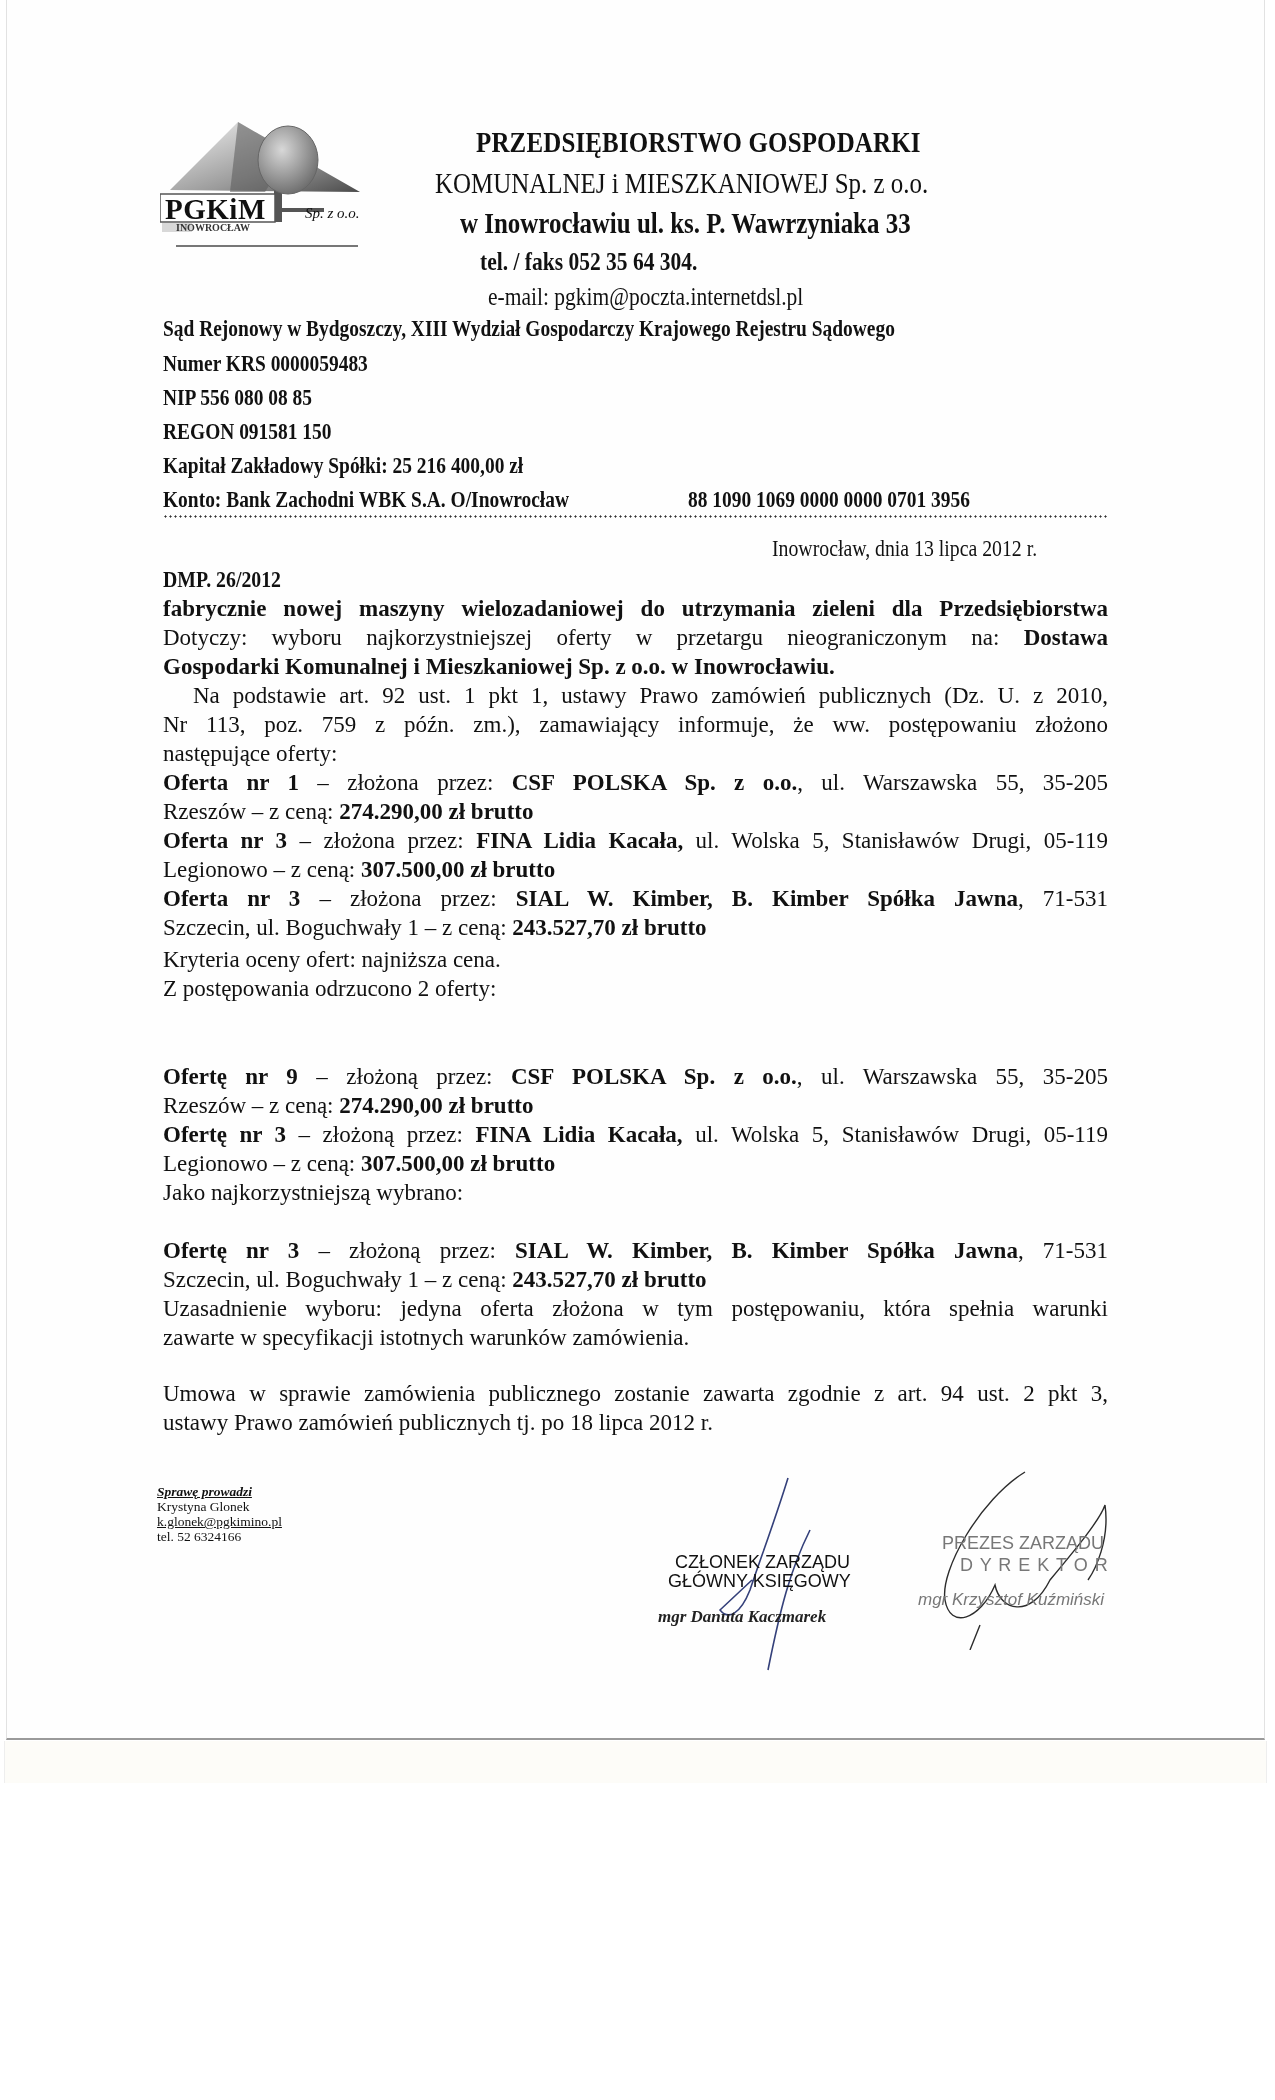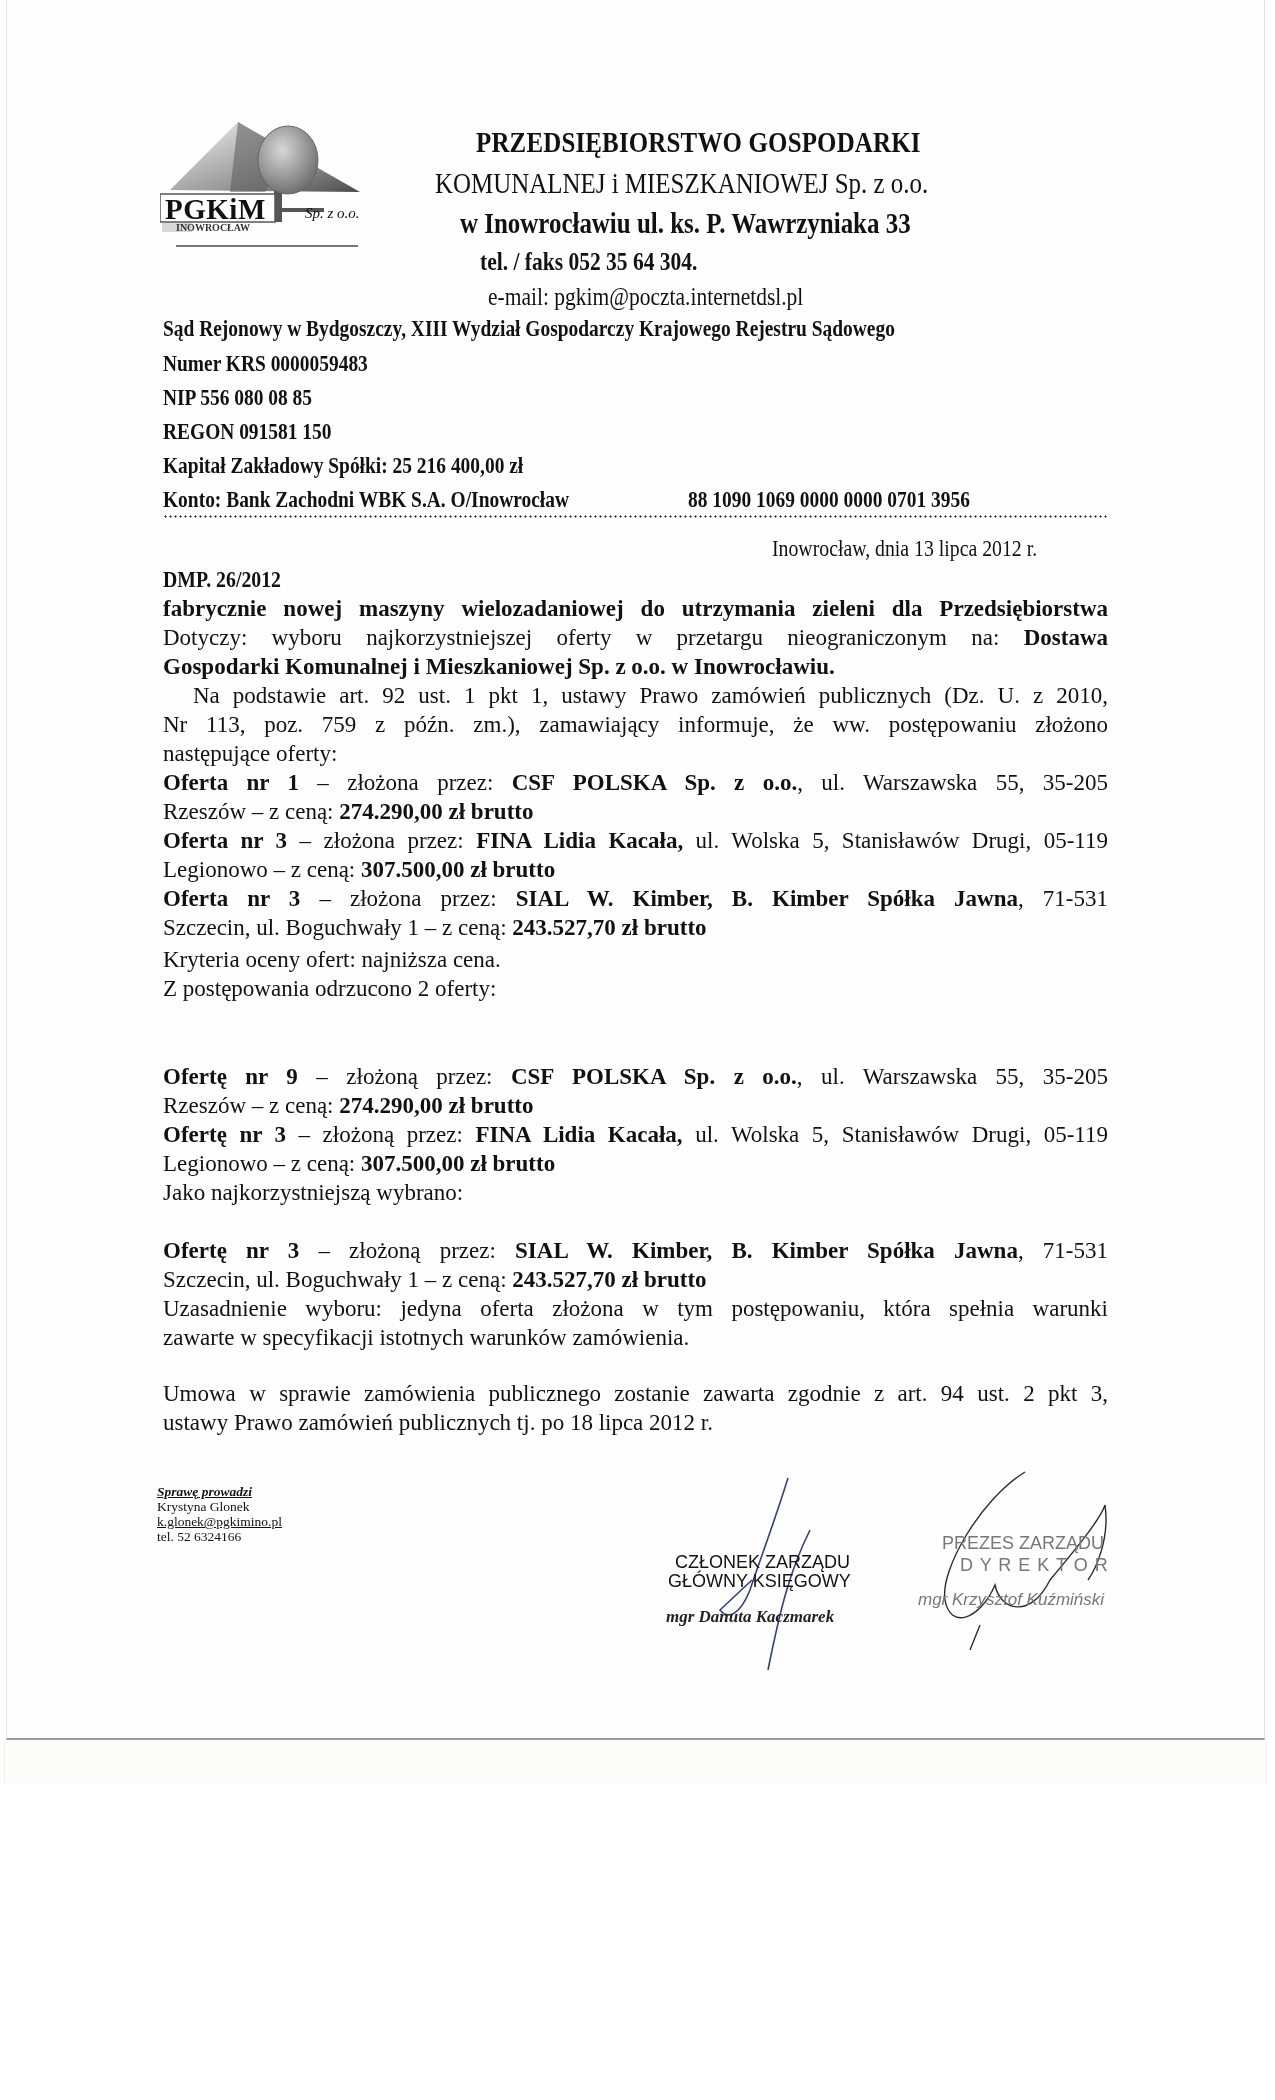--- a/index.html
+++ b/index.html
@@ -155,21 +155,21 @@
   <div class="small" style="text-decoration:underline;">k.glonek@pgkimino.pl</div>
   <div class="small">tel. 52 6324166</div>
 </div>
 
 <div class="abs" style="left:640px;top:1470px;width:260px;height:220px;">
   <svg class="abs" style="left:0;top:0;" width="260" height="220">
     <path d="M148 8 C 135 50, 120 90, 110 120 C 100 145, 88 150, 80 140 L 112 110 M 170 60 C 150 100, 140 140, 128 200" stroke="#34407a" stroke-width="1.6" fill="none"></path>
   </svg>
   <div class="abs sig-block" style="left:35px;top:82px;">CZŁONEK ZARZĄDU</div>
   <div class="abs sig-block" style="left:28px;top:101px;">GŁÓWNY KSIĘGOWY</div>
-  <div class="abs sig-name-left" style="left:26px;top:137px;">mgr Danuta Kaczmarek</div>
+  <div class="abs sig-name-left" style="left:18px;top:137px;">mgr Danuta Kaczmarek</div>
 </div>
 
 <div class="abs" style="left:900px;top:1460px;width:260px;height:190px;">
   <svg class="abs" style="left:0;top:0;" width="260" height="190">
     <path d="M125 12 C 80 40, 40 110, 45 140 C 50 170, 80 160, 95 125 C 100 150, 130 160, 150 120 C 175 90, 200 60, 205 45 C 210 80, 195 110, 188 120 M 80 165 L 70 190" stroke="#2c2c2c" stroke-width="1.4" fill="none"></path>
   </svg>
   <div class="abs sig-block sig-faint" style="left:42px;top:73px;">PREZES ZARZĄDU</div>
   <div class="abs sig-block sig-faint" style="left:60px;top:95px;letter-spacing:1px;">D Y R E K T O R</div>
   <div class="abs sig-block sig-faint" style="left:18px;top:130px;font-style:italic;font-size:17px;">mgr Krzysztof Kuźmiński</div>
 </div>

